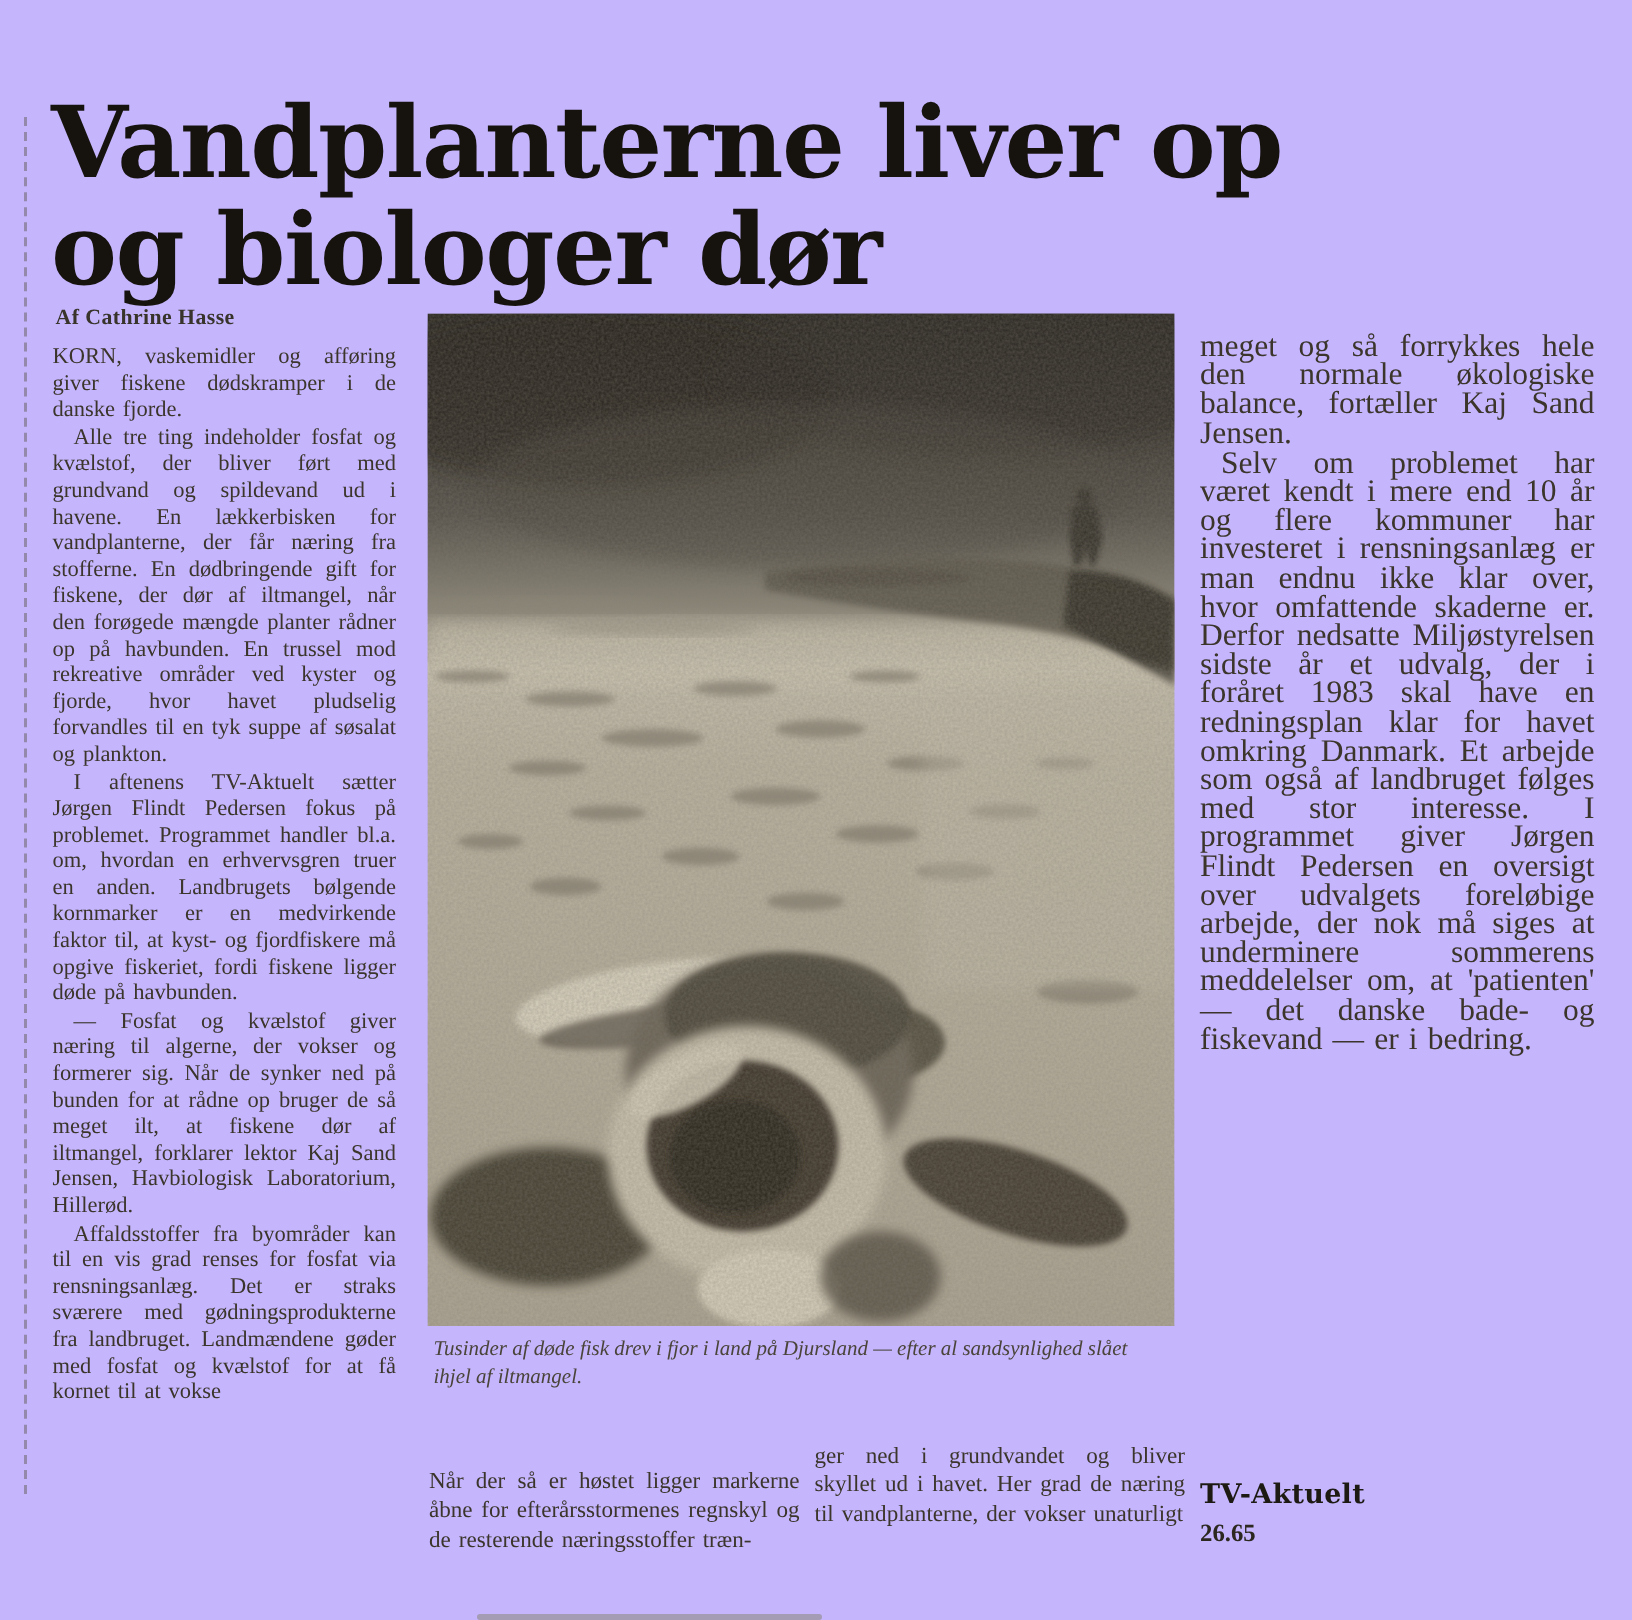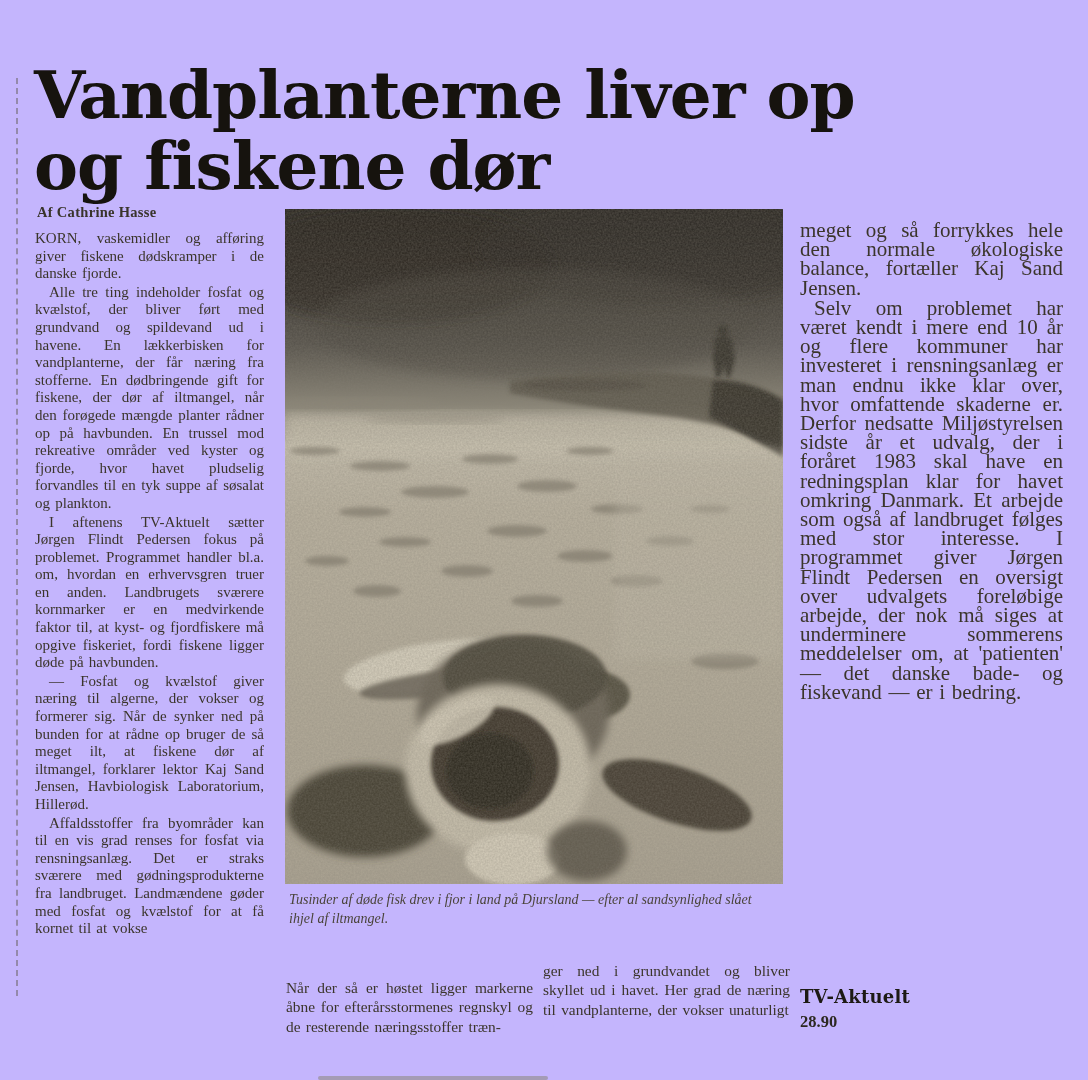--- a/index.html
+++ b/index.html
@@ -46,28 +46,28 @@
     background:#8b857a;opacity:.55;border-radius:2px;
   }
 </style>
 </head>
 <body>
 
 <div class="page">
 
   <div class="left-rule"></div>
 
-  <h1 class="headline"><span>Vandplanterne liver op</span><br><span>og fiskene dør</span></h1>
+  <h1 class="headline"><span>Vandplanterne liver op</span><br><span>og biologer dør</span></h1>
 
   <div class="byline">Af Cathrine Hasse</div>
 
   <div class="col col1">
     <p class="noindent">KORN, vaskemidler og afføring giver fiskene dødskramper i de danske fjorde.</p>
     <p>Alle tre ting indeholder fosfat og kvælstof, der bliver ført med grundvand og spildevand ud i havene. En lækkerbisken for vandplanterne, der får næring fra stofferne. En dødbringende gift for fiskene, der dør af iltmangel, når den forøgede mængde planter rådner op på havbunden. En trussel mod rekreative områder ved kyster og fjorde, hvor havet pludselig forvandles til en tyk suppe af søsalat og plankton.</p>
-    <p>I aftenens TV-Aktuelt sætter Jørgen Flindt Pedersen fokus på problemet. Programmet handler bl.a. om, hvordan en erhvervsgren truer en anden. Landbrugets sværere kornmarker er en medvirkende faktor til, at kyst- og fjordfiskere må opgive fiskeriet, fordi fiskene ligger døde på havbunden.</p>
+    <p>I aftenens TV-Aktuelt sætter Jørgen Flindt Pedersen fokus på problemet. Programmet handler bl.a. om, hvordan en erhvervsgren truer en anden. Landbrugets bølgende kornmarker er en medvirkende faktor til, at kyst- og fjordfiskere må opgive fiskeriet, fordi fiskene ligger døde på havbunden.</p>
     <p>— Fosfat og kvælstof giver næring til algerne, der vokser og formerer sig. Når de synker ned på bunden for at rådne op bruger de så meget ilt, at fiskene dør af iltmangel, forklarer lektor Kaj Sand Jensen, Havbiologisk Laboratorium, Hillerød.</p>
     <p>Affaldsstoffer fra byområder kan til en vis grad renses for fosfat via rensningsanlæg. Det er straks sværere med gødningsprodukterne fra landbruget. Landmændene gøder med fosfat og kvælstof for at få kornet til at vokse</p>
   </div>
 
   <div class="photo">
     <svg viewBox="0 0 498 675" width="498" height="675" role="img" aria-label="dead fish on beach">
       <defs>
         <linearGradient id="pg" x1="0" y1="0" x2="0" y2="1">
           <stop offset="0" stop-color="#27241f"></stop>
           <stop offset="0.10" stop-color="#38342e"></stop>
@@ -173,18 +173,18 @@
     <p class="noindent">ger ned i grundvandet og bliver skyllet ud i havet. Her grad de næring til vandplanterne, der vokser unaturligt</p>
   </div>
 
   <div class="col colR">
     <p class="noindent">meget og så forrykkes hele den normale økologiske balance, fortæller Kaj Sand Jensen.</p>
     <p>Selv om problemet har været kendt i mere end 10 år og flere kommuner har investeret i rensningsanlæg er man endnu ikke klar over, hvor omfattende skaderne er. Derfor nedsatte Miljøstyrelsen sidste år et udvalg, der i foråret 1983 skal have en redningsplan klar for havet omkring Danmark. Et arbejde som også af landbruget følges med stor interesse. I programmet giver Jørgen Flindt Pedersen en oversigt over udvalgets foreløbige arbejde, der nok må siges at underminere sommerens meddelelser om, at 'patienten' — det danske bade- og fiskevand — er i bedring.</p>
   </div>
 
   <div class="program">
     <div class="name">TV-Aktuelt</div>
-    <div class="time">28.90</div>
+    <div class="time">26.65</div>
   </div>
 
   <div class="bottom-sliver"></div>
 
 </div>
 
 </body></html>

